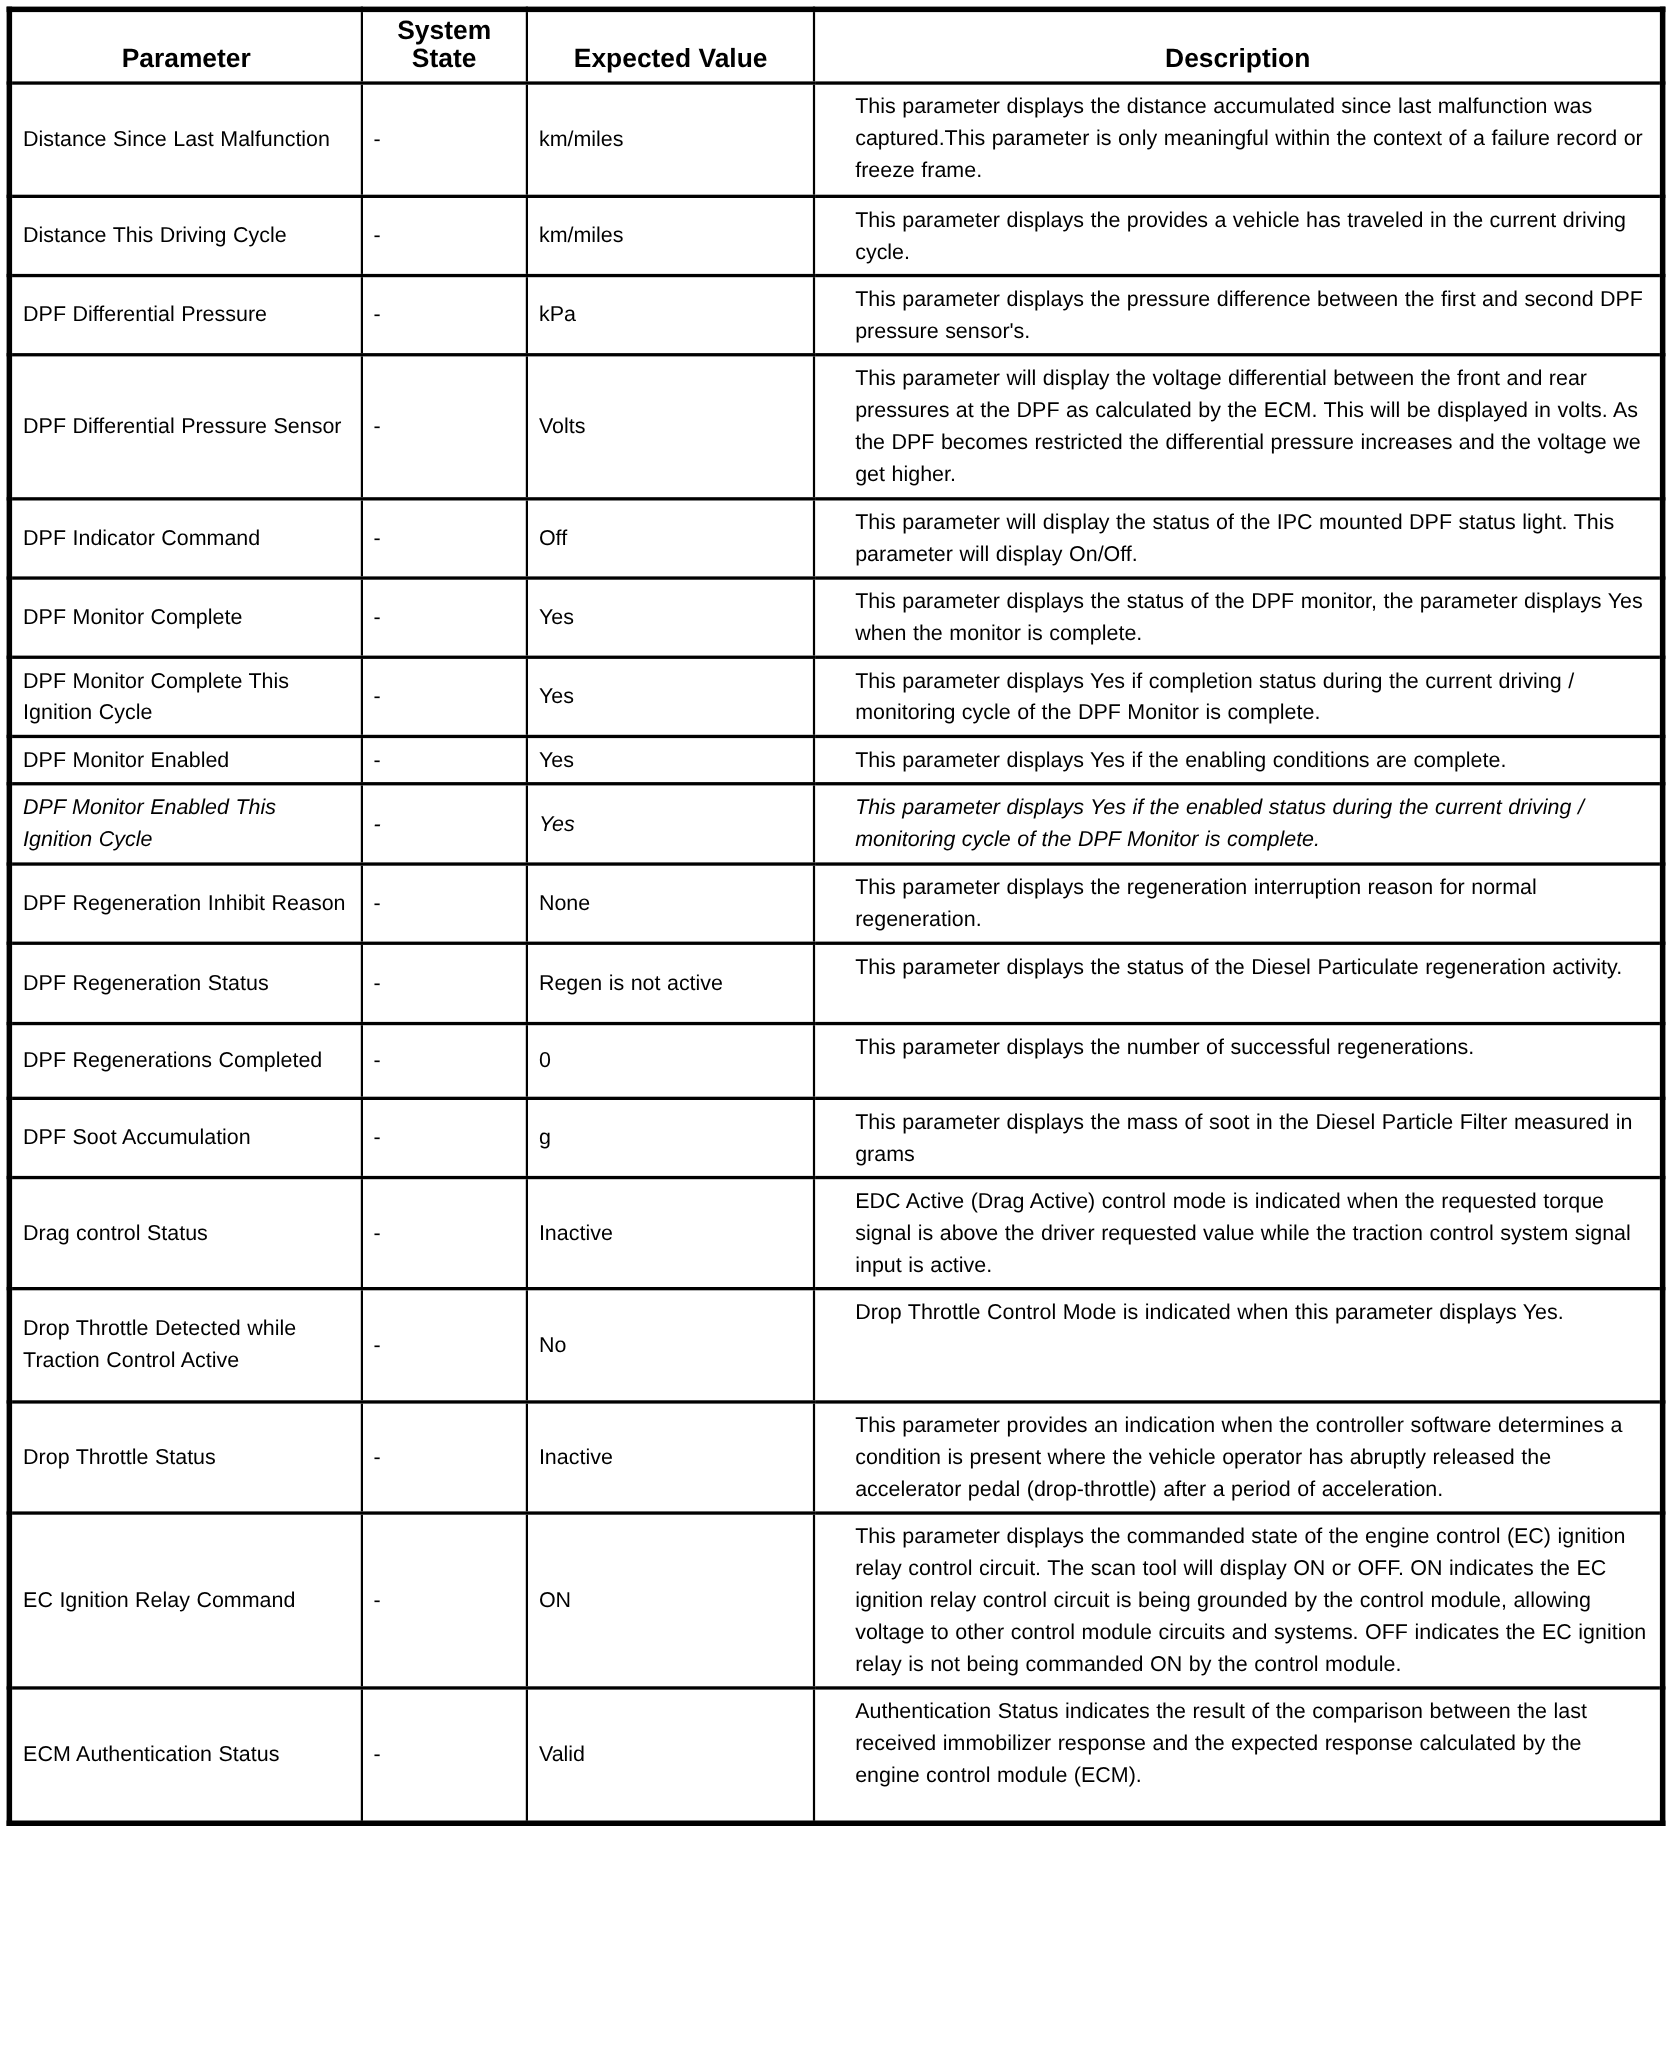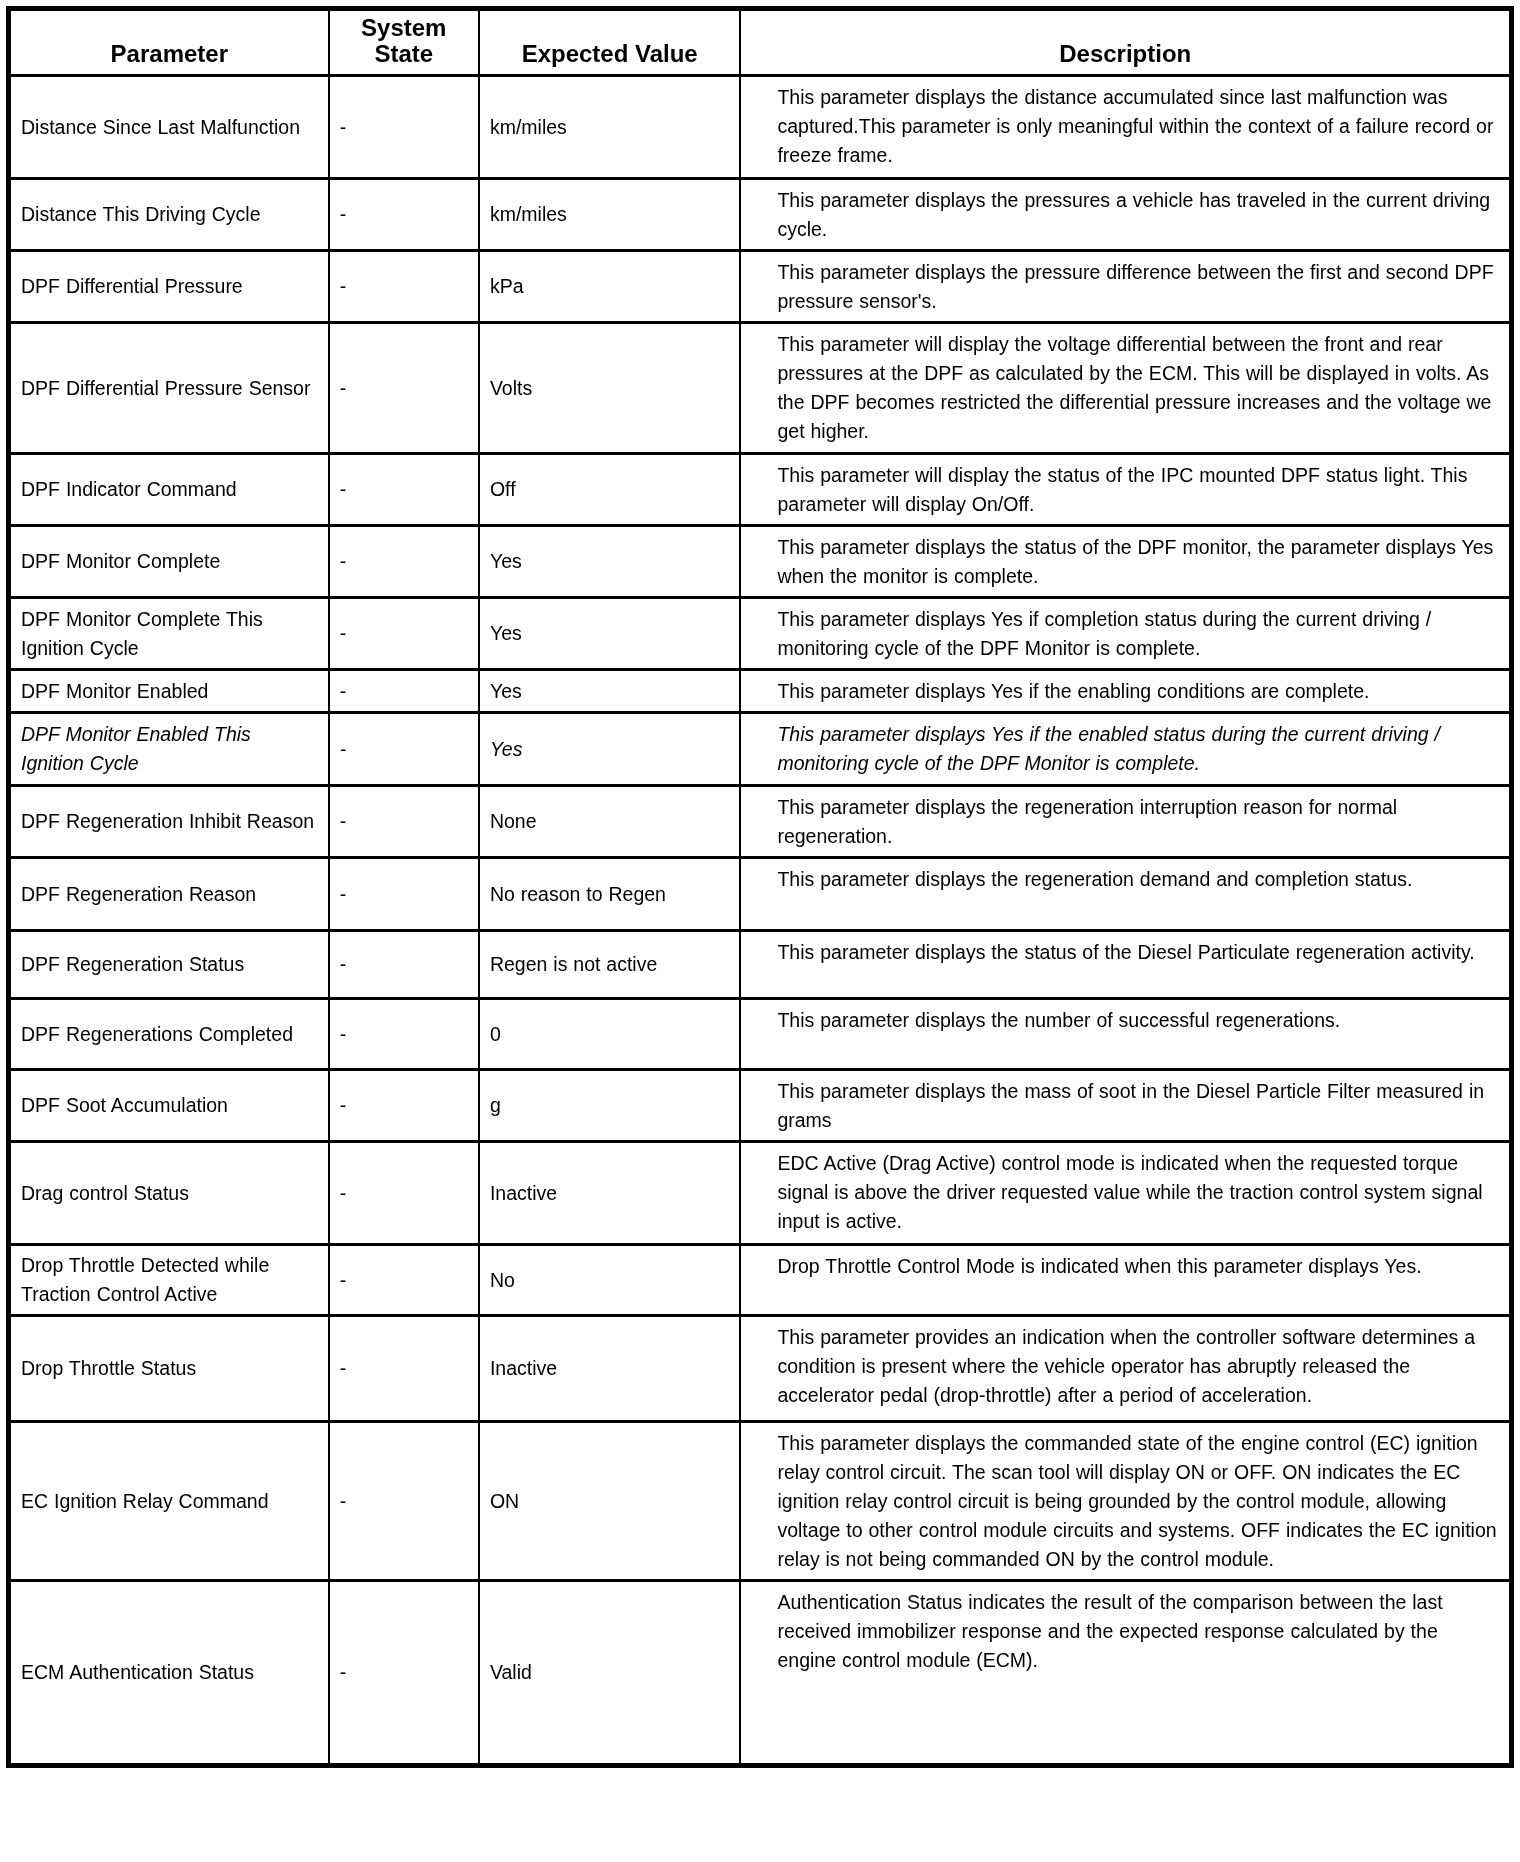--- a/index.html
+++ b/index.html
@@ -99,21 +99,21 @@
       <tr>
     <td class="cell-param">Distance Since Last Malfunction</td>
     <td class="cell-state">-</td>
     <td class="cell-value">km/miles</td>
     <td class="cell-desc">This parameter displays the distance accumulated since last malfunction was captured.This parameter is only meaningful within the context of a failure record or freeze frame.</td>
   </tr>
       <tr>
     <td class="cell-param">Distance This Driving Cycle</td>
     <td class="cell-state">-</td>
     <td class="cell-value">km/miles</td>
-    <td class="cell-desc">This parameter displays the pressures a vehicle has traveled in the current driving cycle.</td>
+    <td class="cell-desc">This parameter displays the provides a vehicle has traveled in the current driving cycle.</td>
   </tr>
       <tr>
     <td class="cell-param">DPF Differential Pressure</td>
     <td class="cell-state">-</td>
     <td class="cell-value">kPa</td>
     <td class="cell-desc">This parameter displays the pressure difference between the first and second DPF pressure sensor's.</td>
   </tr>
       <tr>
     <td class="cell-param">DPF Differential Pressure Sensor</td>
     <td class="cell-state">-</td>
@@ -148,26 +148,20 @@
     <td class="cell-param">DPF Monitor Enabled This Ignition Cycle</td>
     <td class="cell-state">-</td>
     <td class="cell-value">Yes</td>
     <td class="cell-desc">This parameter displays Yes if the enabled status during the current driving / monitoring cycle of the DPF Monitor is complete.</td>
   </tr>
       <tr>
     <td class="cell-param">DPF Regeneration Inhibit Reason</td>
     <td class="cell-state">-</td>
     <td class="cell-value">None</td>
     <td class="cell-desc">This parameter displays the regeneration interruption reason for normal regeneration.</td>
-  </tr>
-      <tr>
-    <td class="cell-param">DPF Regeneration Reason</td>
-    <td class="cell-state">-</td>
-    <td class="cell-value">No reason to Regen</td>
-    <td class="cell-desc">This parameter displays the regeneration demand and completion status.</td>
   </tr>
       <tr>
     <td class="cell-param">DPF Regeneration Status</td>
     <td class="cell-state">-</td>
     <td class="cell-value">Regen is not active</td>
     <td class="cell-desc">This parameter displays the status of the Diesel Particulate regeneration activity.</td>
   </tr>
       <tr>
     <td class="cell-param">DPF Regenerations Completed</td>
     <td class="cell-state">-</td>

